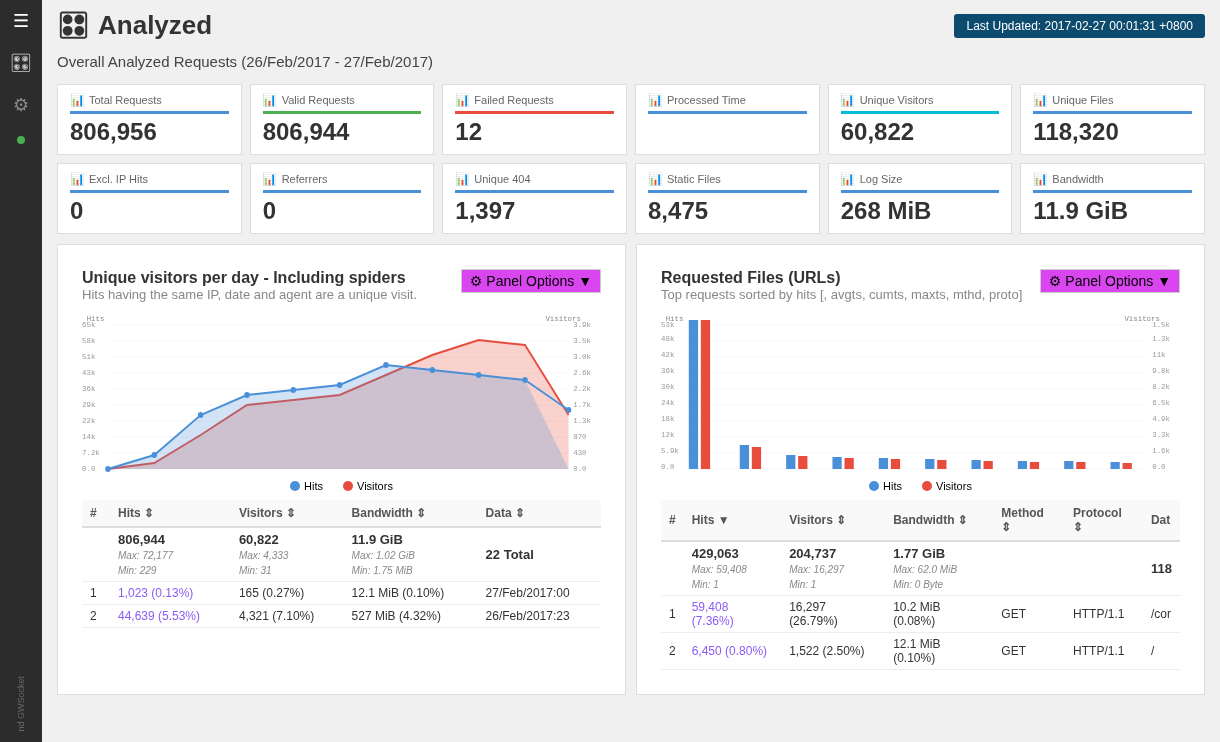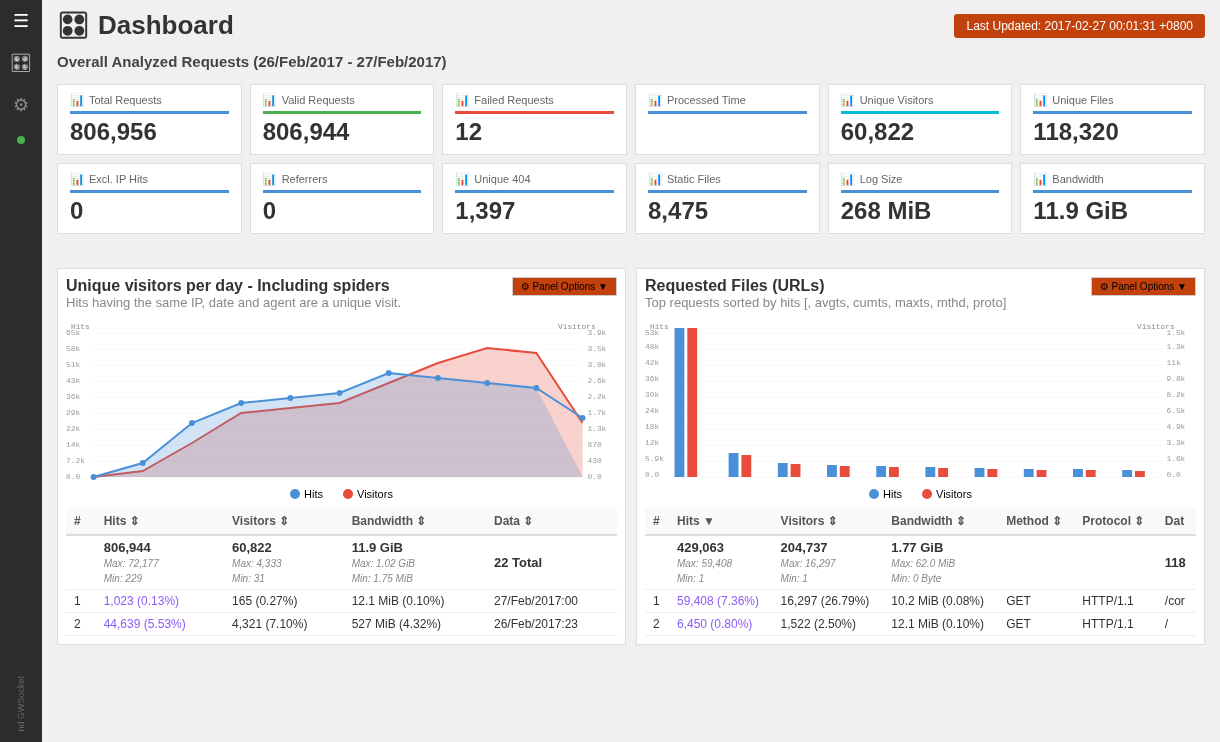--- a/index.html
+++ b/index.html
@@ -32,31 +32,31 @@
 
     
     #header {
       display: flex;
       justify-content: space-between;
       align-items: center;
       margin-bottom: 12px;
     }
     #header h1 { font-size: 26px; font-weight: bold; color: #333; display: flex; align-items: center; gap: 8px; }
     #last-updated {
-      background: #c2410c;
+      background: #0c4a6e;
       color: #fff;
       padding: 5px 12px;
       font-size: 12px;
       border-radius: 3px;
     }
 
     
     .section-title {
       font-size: 15px;
-      font-weight: bold;
+      font-weight: normal;
       color: #444;
       margin-bottom: 10px;
       padding-bottom: 4px;
     }
 
     
     .stats-row {
       display: flex;
       gap: 8px;
       margin-bottom: 8px;
@@ -92,36 +92,35 @@
     .panels-row {
       display: flex;
       gap: 10px;
       margin-top: 10px;
     }
     .panel {
       background: #fff;
       border: 1px solid #ddd;
       flex: 1;
       min-width: 0;
-      padding: 8px;
-      margin-top: 24px;
+      padding: 24px;
     }
     .panel-header {
       display: flex;
       justify-content: space-between;
       align-items: flex-start;
       margin-bottom: 4px;
     }
     .panel-title { font-size: 16px; font-weight: bold; color: #333; }
     .panel-subtitle { font-size: 13px; color: #888; margin-bottom: 8px; }
     .panel-options-btn {
-      background: #c2410c;
+      background: #d946ef;
       border: 1px solid #ccc;
       padding: 3px 8px;
-      font-size: 10px;
+      font-size: 14px;
       cursor: pointer;
       display: flex;
       align-items: center;
       gap: 4px;
       white-space: nowrap;
     }
 
     
     .chart-container {
       position: relative;
@@ -183,21 +182,21 @@
   <span class="sidebar-gear-icon">⚙</span>
   <span class="sidebar-dot"></span>
   <span class="sidebar-bottom-text">nd GWSocket</span>
 </div>
 
 <div id="main">
 
   <div id="header">
     <h1>
       <span>🎛</span>
-      <span>Dashboard</span>
+      <span>Analyzed</span>
     </h1>
     <div id="last-updated">Last Updated: 2017-02-27 00:01:31 +0800</div>
   </div>
 
   <div class="section-title">Overall Analyzed Requests (26/Feb/2017 - 27/Feb/2017)</div>
 
   <div class="stats-row" id="stats-row-1">
       <div class="stat-card">
         <div class="stat-card-label blue"><span style="font-size:12px">📊</span> Total Requests</div>
         <div class="stat-card-value">806,956</div>

